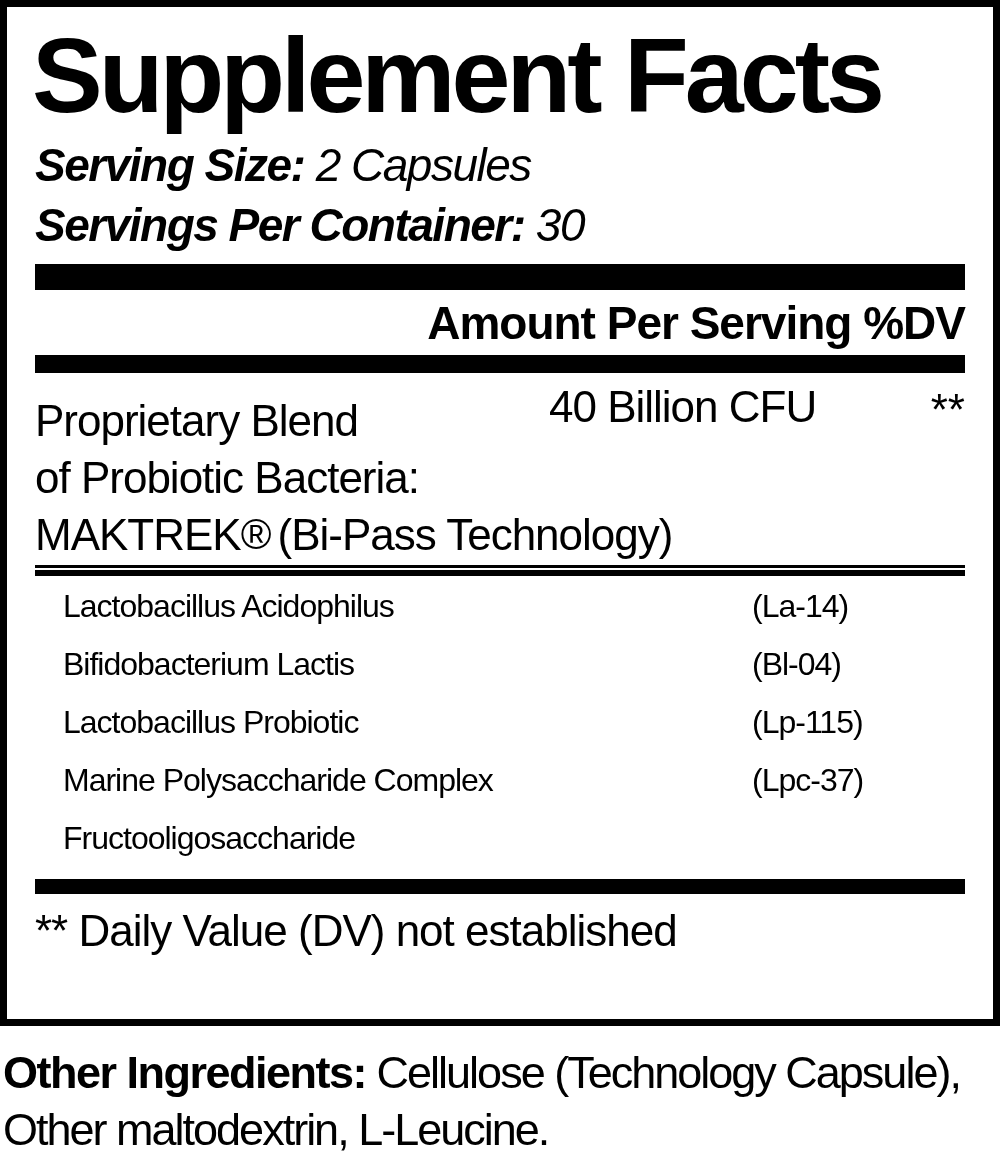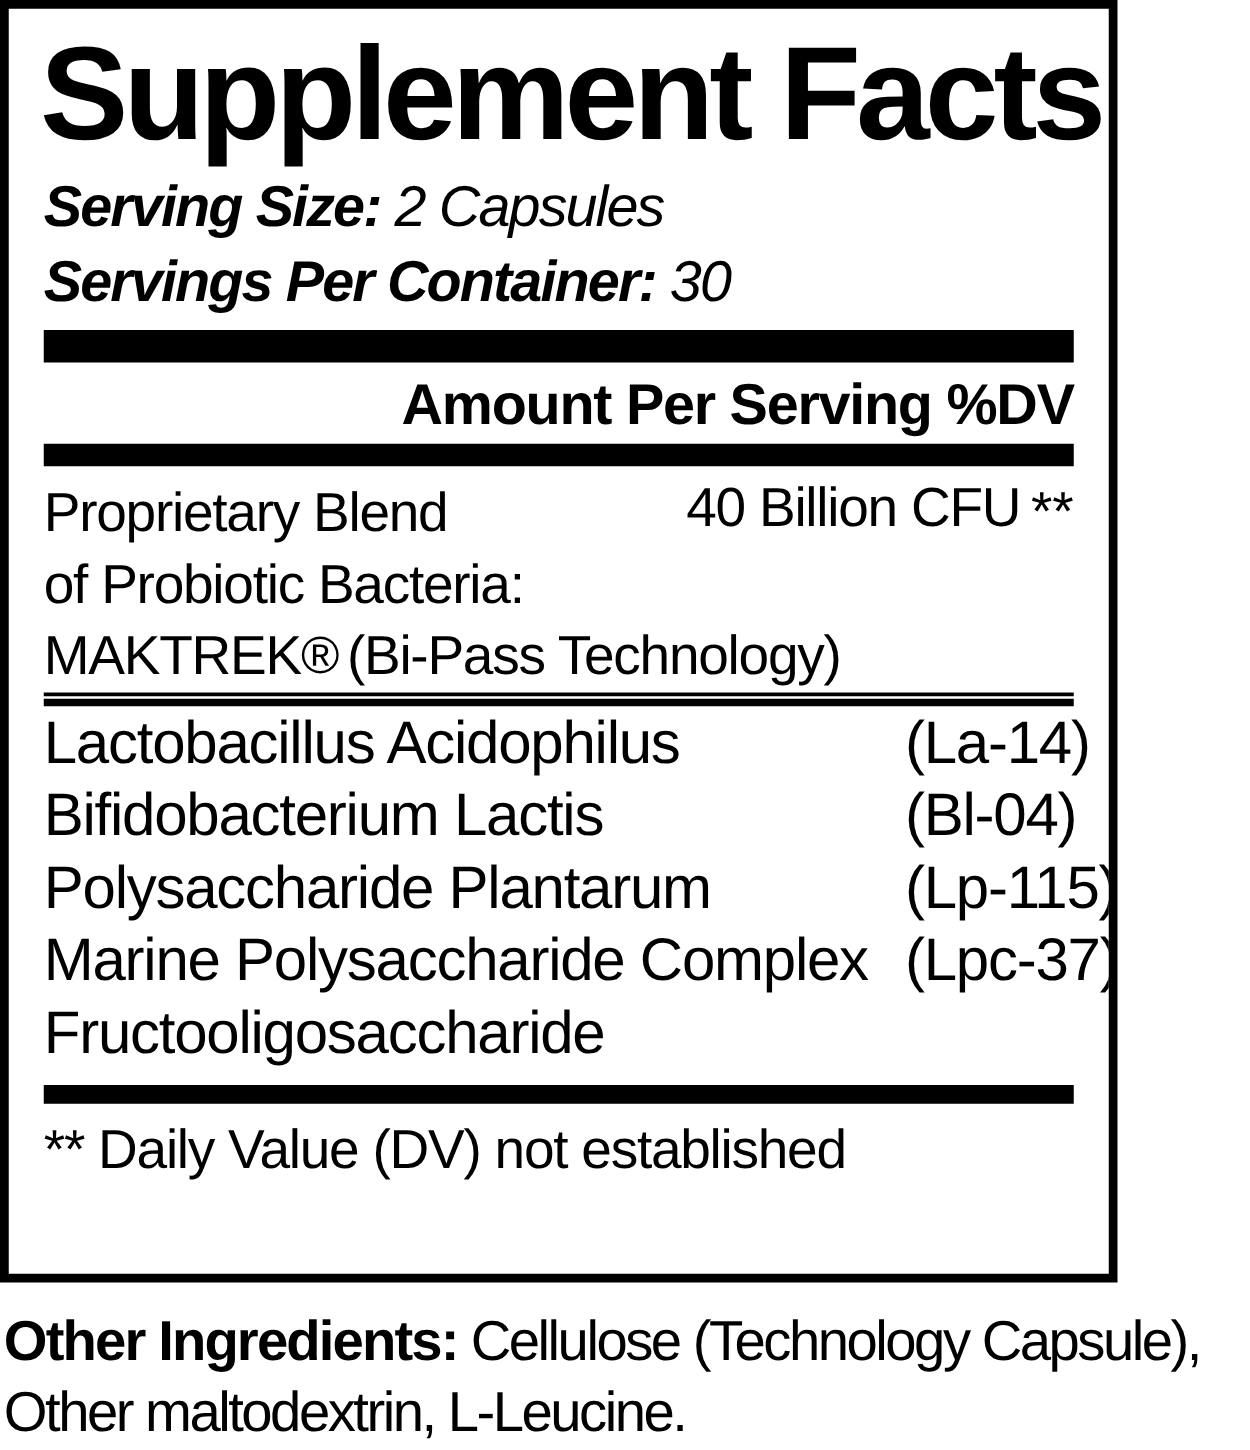--- a/index.html
+++ b/index.html
@@ -8,21 +8,21 @@
     width: 1000px;
     height: 1160px;
     background: #ffffff;
     color: #000000;
     font-family: "Liberation Sans", sans-serif;
     overflow: hidden;
   }
   .panel {
     position: absolute;
     left: 0; top: 0;
-    width: 894px; height: 1026px;
+    width: 1000px; height: 1026px;
     border: 7px solid #000;
     box-sizing: border-box;
     padding: 0 28px;
     overflow: hidden;
     background: #fff;
   }
   .title {
     margin: 12px 0 4px -3px;
     font-size: 106px;
     font-weight: bold;
@@ -46,43 +46,44 @@
     font-size: 46px;
     line-height: 48px;
     padding: 9px 0 8px 0;
     letter-spacing: -1px;
     white-space: nowrap;
   }
   .head-dv { display: inline-block; }
   .bar-head { height: 18px; }
   .blend {
     position: relative;
-    padding-top: 9px;
+    padding-top: 19px;
     font-size: 44px;
     line-height: 57px;
     letter-spacing: -1px;
   }
   .blend-amount { position: absolute; left: 514px; top: 5px; white-space: nowrap; }
   .blend-dv { position: absolute; right: 0; top: 8px; letter-spacing: 0; }
   .reg-mark { font-size: 0.95em; letter-spacing: 0; position: relative; top: -1px; }
   .bipass { margin-left: 6px; }
   .rule-double {
     height: 11px;
     border-top: 3px solid #000;
     border-bottom: 6px solid #000;
     box-sizing: border-box;
     margin-top: 1px;
   }
   .ingredients { padding-top: 1px; }
   .ing-row {
     position: relative;
-    font-size: 48px;
+    font-size: 32px;
     line-height: 58px;
     letter-spacing: -1px;
     white-space: nowrap;
+    margin-left: 28px;
   }
   .ing-code { position: absolute; left: 689px; top: 0; }
   .bar-bottom { height: 15px; margin-top: 12px; }
   .footnote {
     font-size: 44px;
     line-height: 48px;
     padding-top: 13px;
     letter-spacing: -1px;
     white-space: nowrap;
   }
@@ -138,21 +139,21 @@
     <div class="ingredients">
       <div class="ing-row">
         <span>Lactobacillus Acidophilus</span>
         <span class="ing-code">(La-14)</span>
       </div>
       <div class="ing-row">
         <span>Bifidobacterium Lactis</span>
         <span class="ing-code">(Bl-04)</span>
       </div>
       <div class="ing-row">
-        <span>Polysaccharide Plantarum</span>
+        <span>Lactobacillus Probiotic</span>
         <span class="ing-code">(Lp-115)</span>
       </div>
       <div class="ing-row">
         <span class="ing-code">(Lpc-37)</span>
       </div>
       <div class="ing-row">
         <span>Marine Polysaccharide Complex</span>
         <span class="ing-code"></span>
       </div>
       <div class="ing-row">

